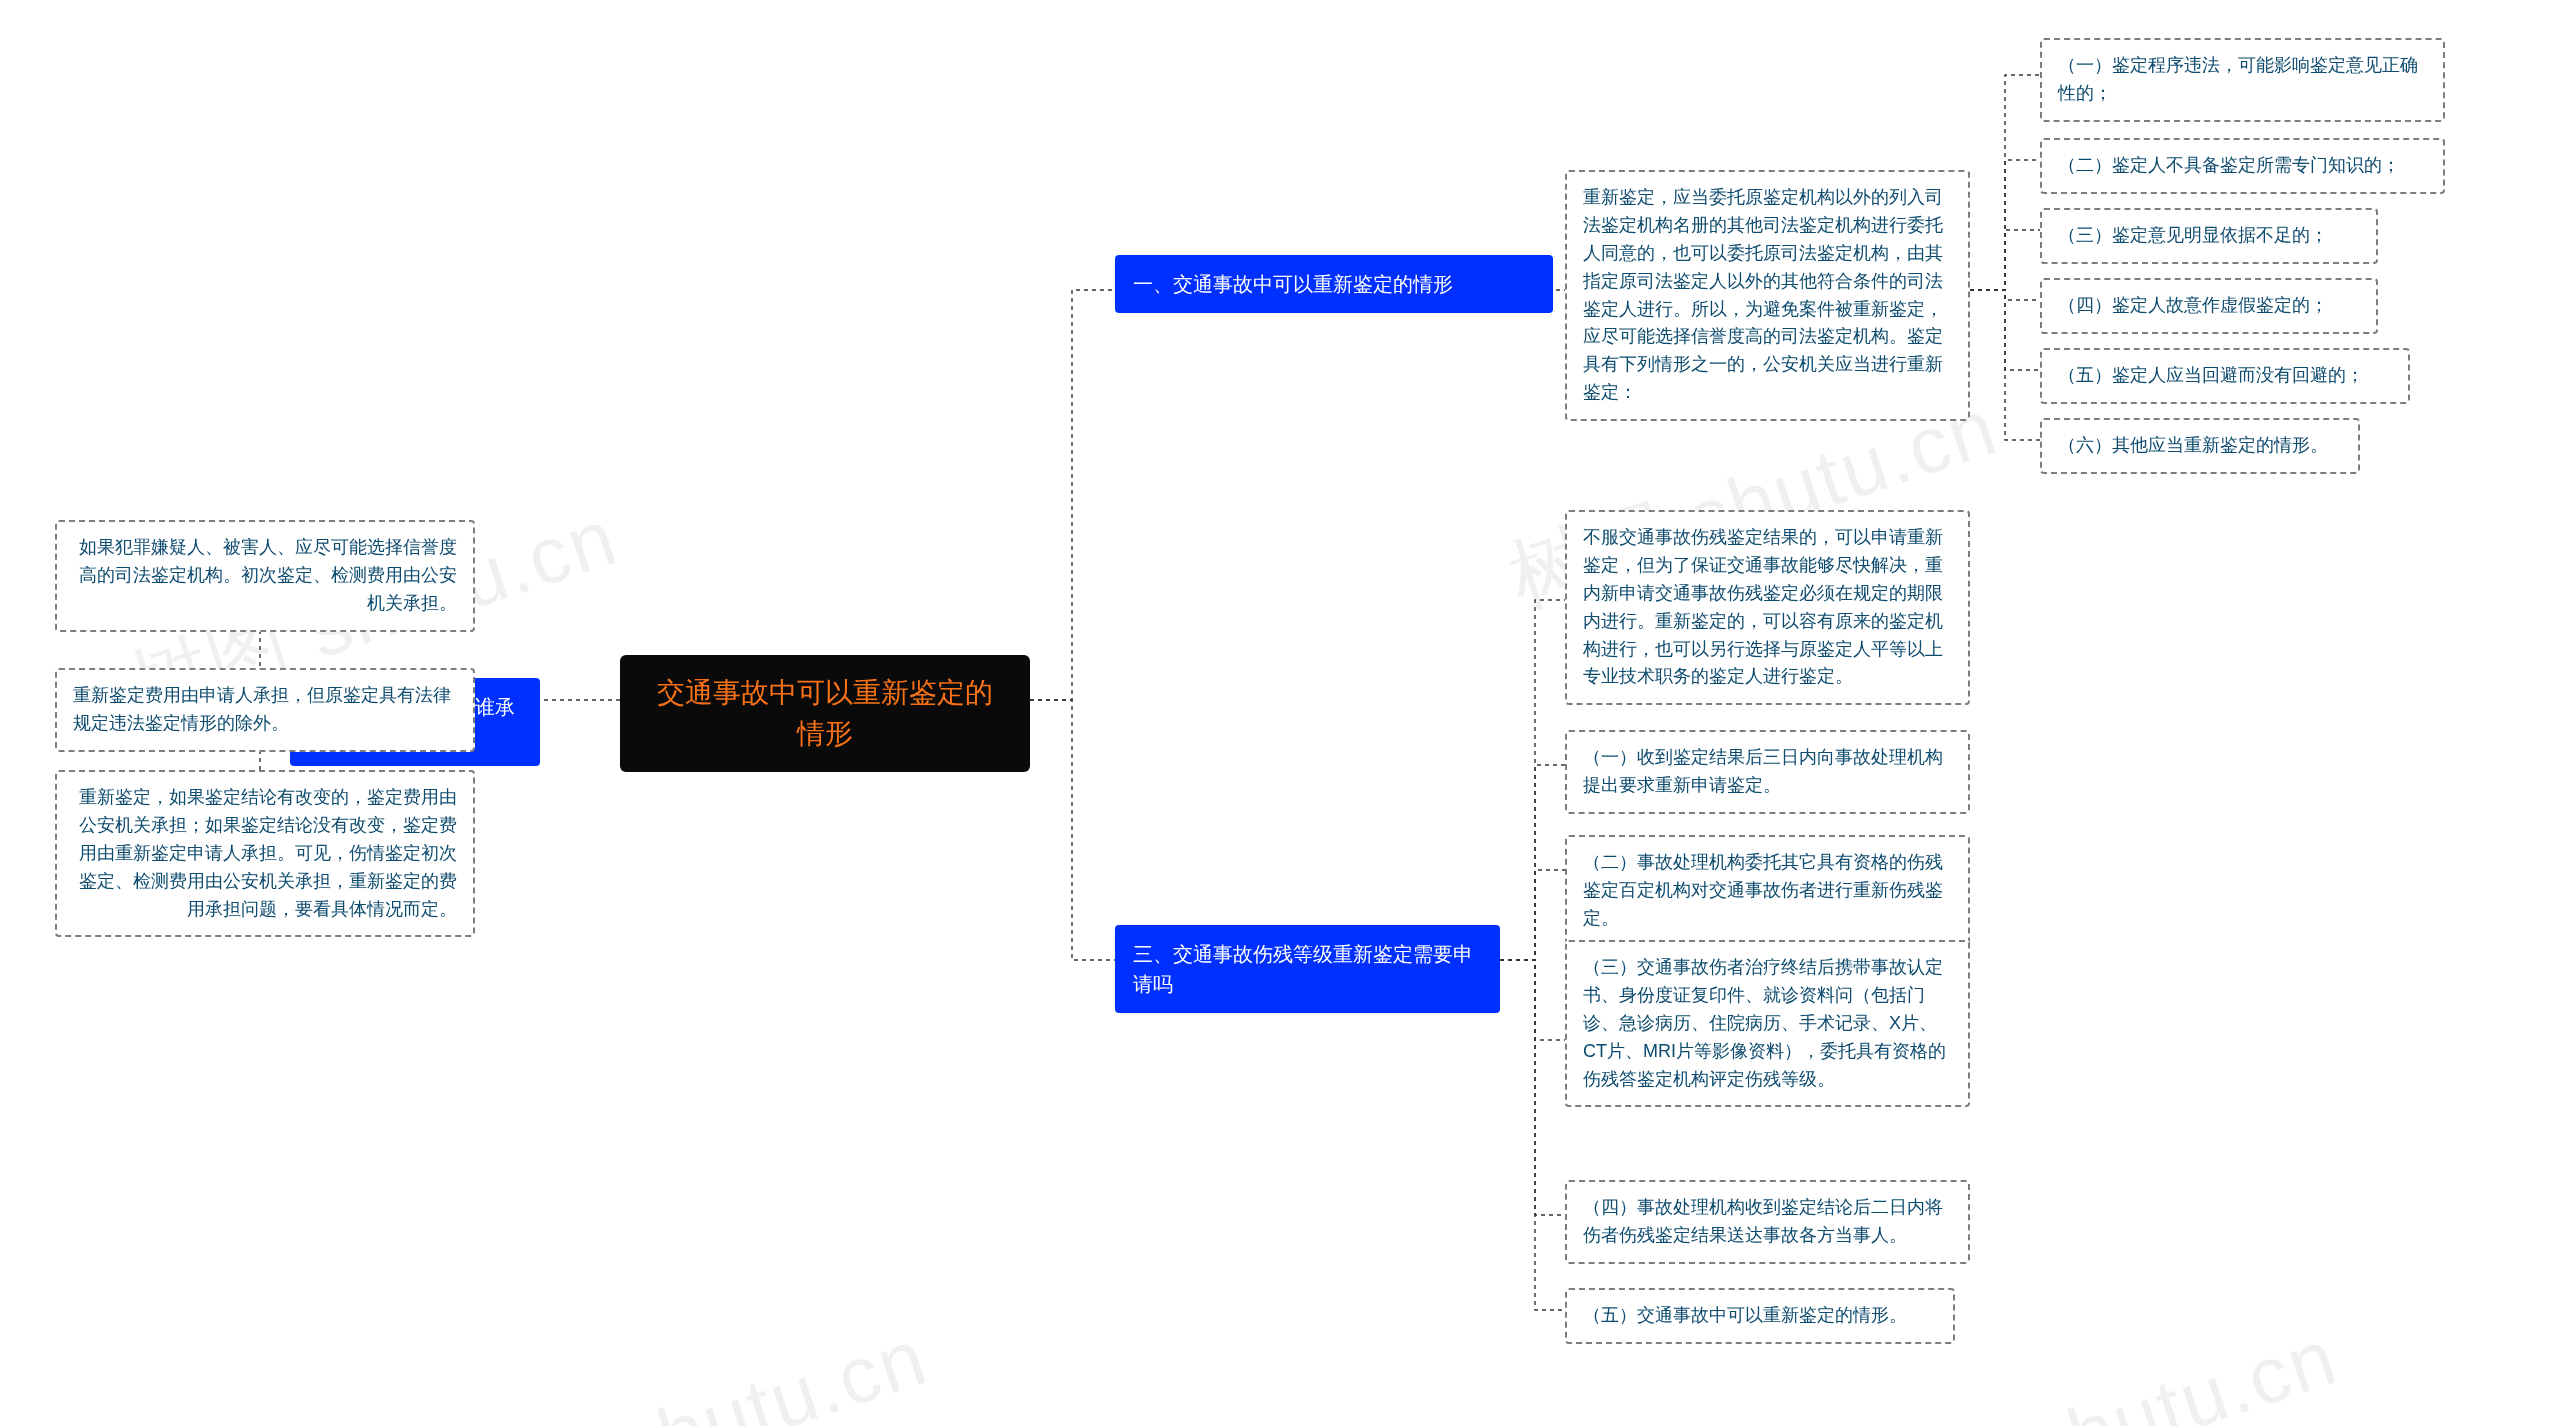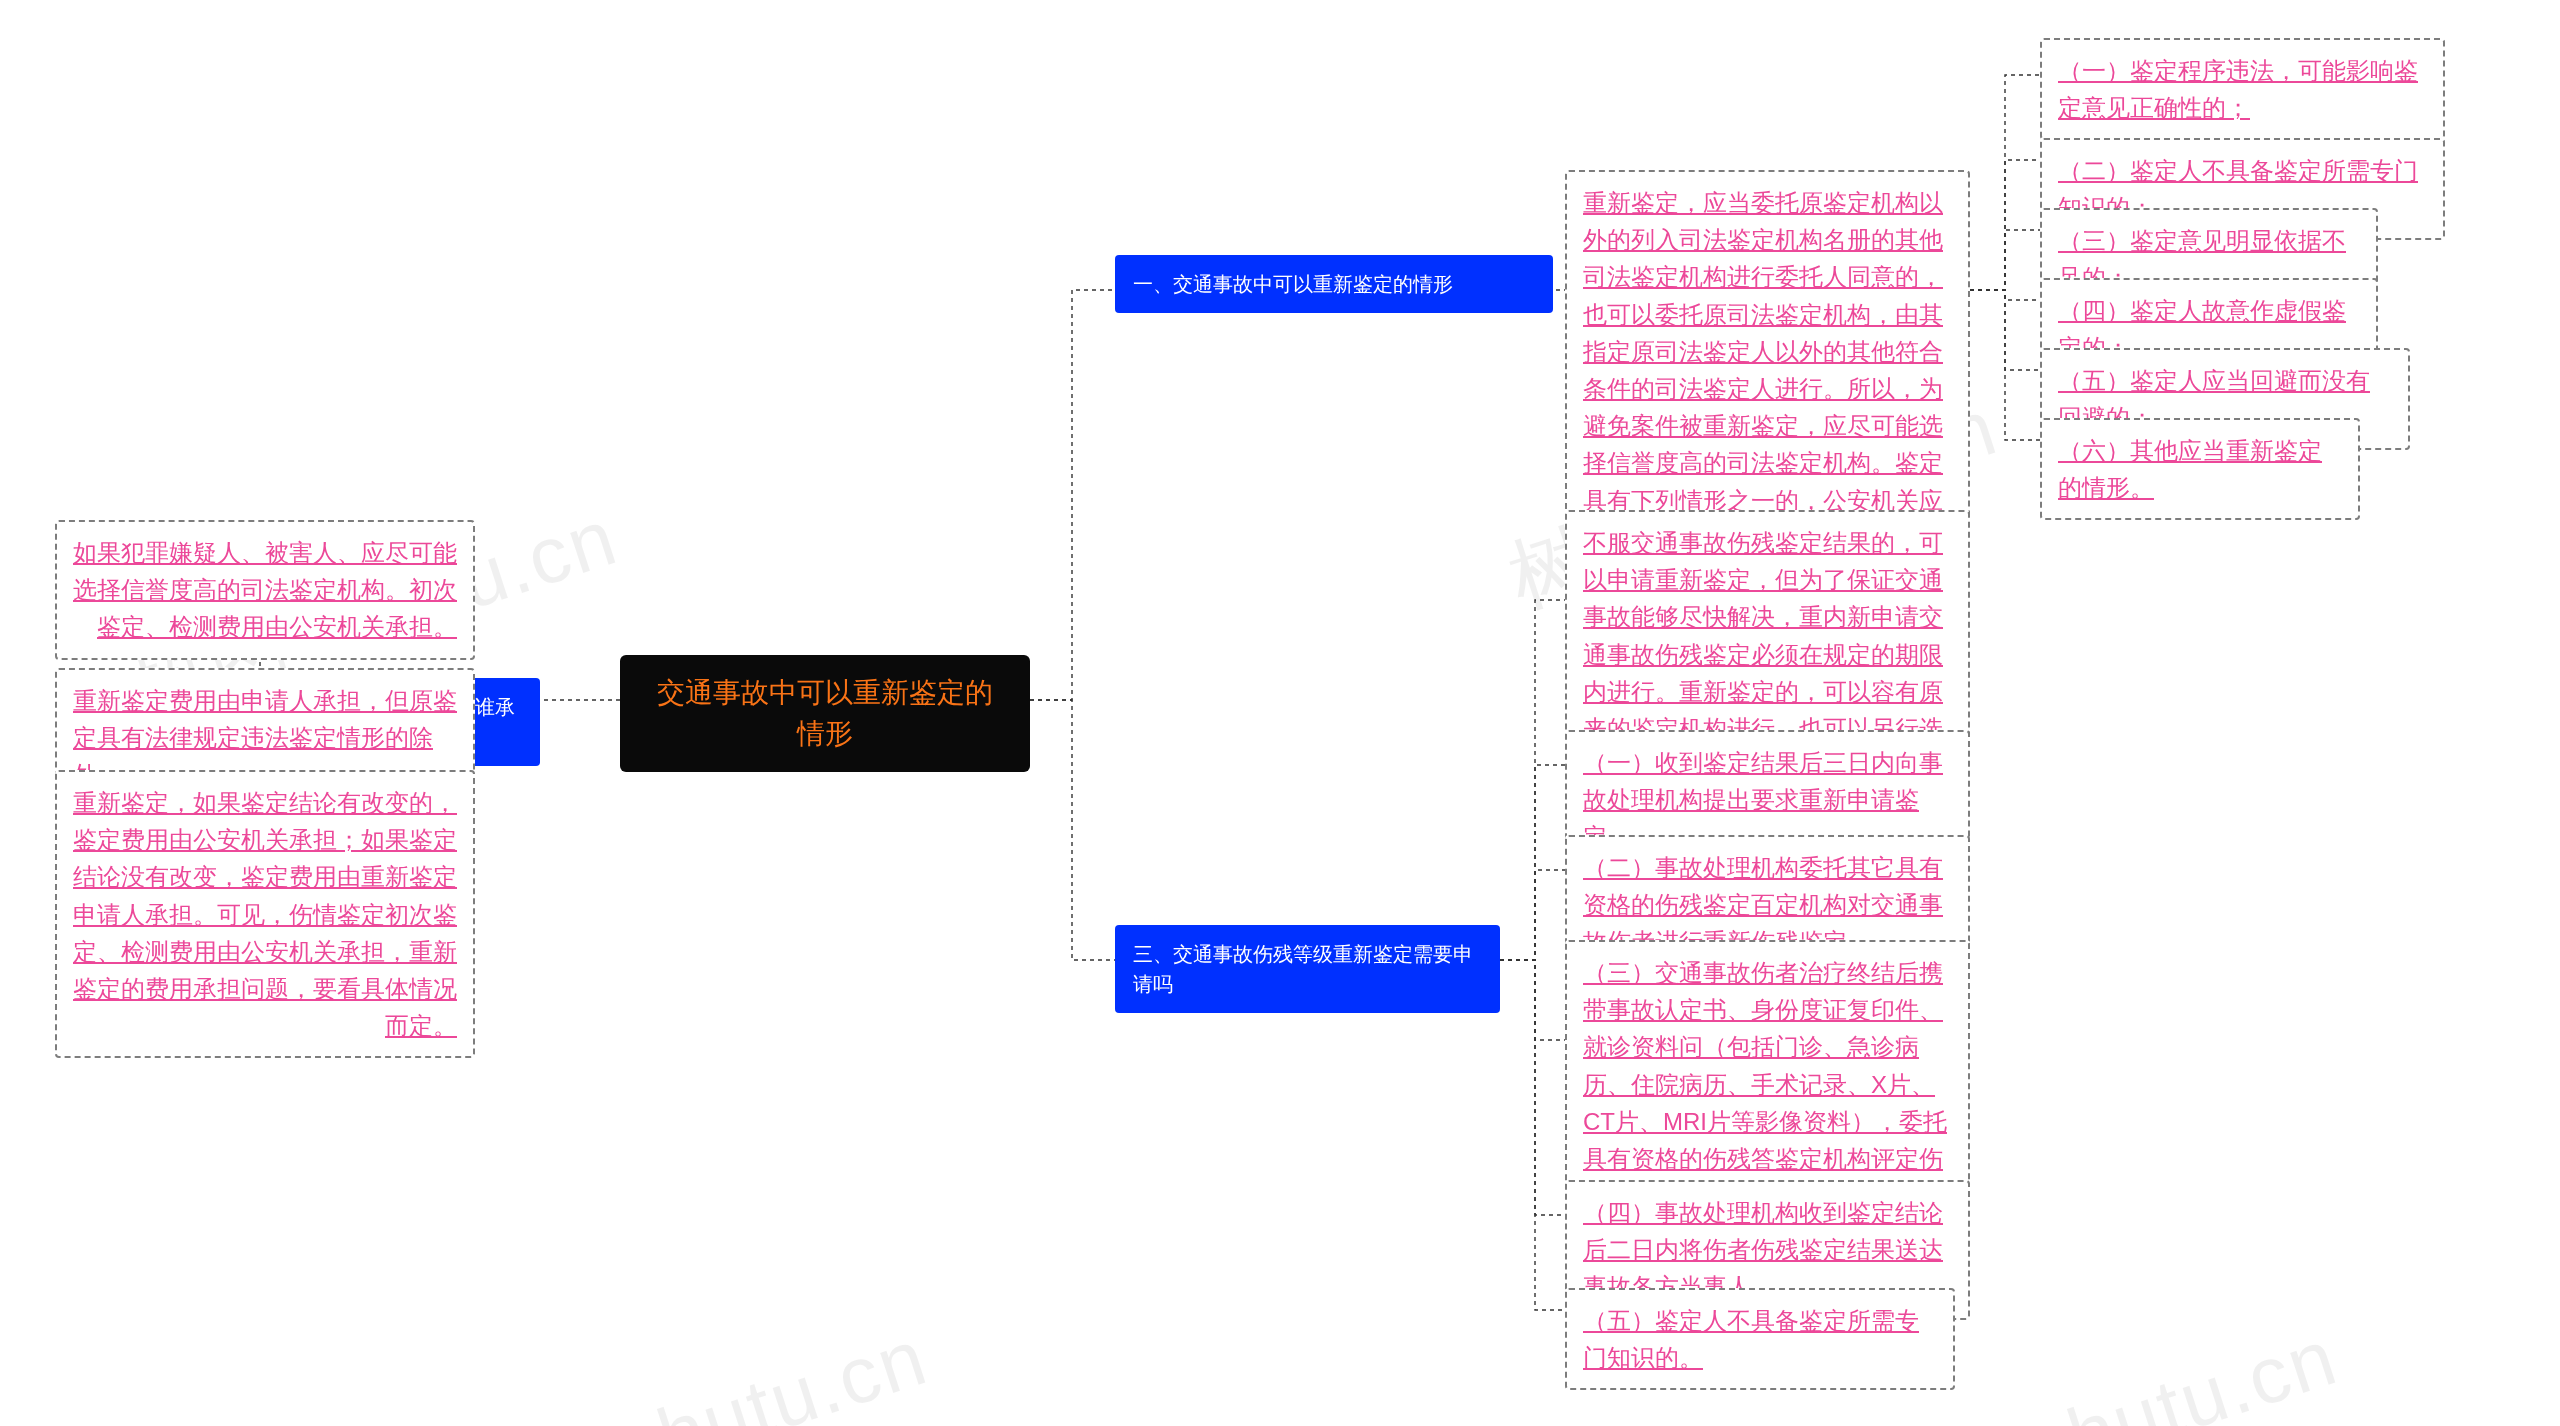--- a/index.html
+++ b/index.html
@@ -38,27 +38,26 @@
   .branch {
     background: #0030ff;
     color: #ffffff;
     font-size: 20px;
     padding: 14px 18px;
     border-radius: 4px;
     line-height: 1.5;
   }
   .leaf {
     background: #ffffff;
-    color: #ec4899;
-    font-size: 24px;
+    color: #0c4a6e;
+    font-size: 18px;
     padding: 12px 16px;
     border: 2px dashed #7d7d7d;
     border-radius: 4px;
     line-height: 1.55;
-    text-decoration: underline;
   }
   svg.connectors {
     position: absolute;
     left: 0;
     top: 0;
     width: 2560px;
     height: 1426px;
     pointer-events: none;
   }
   svg.connectors path {
@@ -124,13 +123,13 @@
 <div class="node leaf" style="left:55px; top:668px; width:420px; text-align:left;">重新鉴定费用由申请人承担，但原鉴定具有法律规定违法鉴定情形的除外。</div>
 <div class="node leaf" style="left:55px; top:770px; width:420px; text-align:right;">重新鉴定，如果鉴定结论有改变的，鉴定费用由公安机关承担；如果鉴定结论没有改变，鉴定费用由重新鉴定申请人承担。可见，伤情鉴定初次鉴定、检测费用由公安机关承担，重新鉴定的费用承担问题，要看具体情况而定。</div>
 
 <div class="node branch" style="left:1115px; top:925px; width:385px;">三、交通事故伤残等级重新鉴定需要申请吗</div>
 
 <div class="node leaf" style="left:1565px; top:510px; width:405px;">不服交通事故伤残鉴定结果的，可以申请重新鉴定，但为了保证交通事故能够尽快解决，重内新申请交通事故伤残鉴定必须在规定的期限内进行。重新鉴定的，可以容有原来的鉴定机构进行，也可以另行选择与原鉴定人平等以上专业技术职务的鉴定人进行鉴定。</div>
 <div class="node leaf" style="left:1565px; top:730px; width:405px;">（一）收到鉴定结果后三日内向事故处理机构提出要求重新申请鉴定。</div>
 <div class="node leaf" style="left:1565px; top:835px; width:405px;">（二）事故处理机构委托其它具有资格的伤残鉴定百定机构对交通事故伤者进行重新伤残鉴定。</div>
 <div class="node leaf" style="left:1565px; top:940px; width:405px;">（三）交通事故伤者治疗终结后携带事故认定书、身份度证复印件、就诊资料问（包括门诊、急诊病历、住院病历、手术记录、X片、CT片、MRI片等影像资料），委托具有资格的伤残答鉴定机构评定伤残等级。</div>
 <div class="node leaf" style="left:1565px; top:1180px; width:405px;">（四）事故处理机构收到鉴定结论后二日内将伤者伤残鉴定结果送达事故各方当事人。</div>
-<div class="node leaf" style="left:1565px; top:1288px; width:390px;">（五）鉴定人不具备鉴定所需专门知识的。</div>
+<div class="node leaf" style="left:1565px; top:1288px; width:390px;">（五）交通事故中可以重新鉴定的情形。</div>
 
 </body></html>

